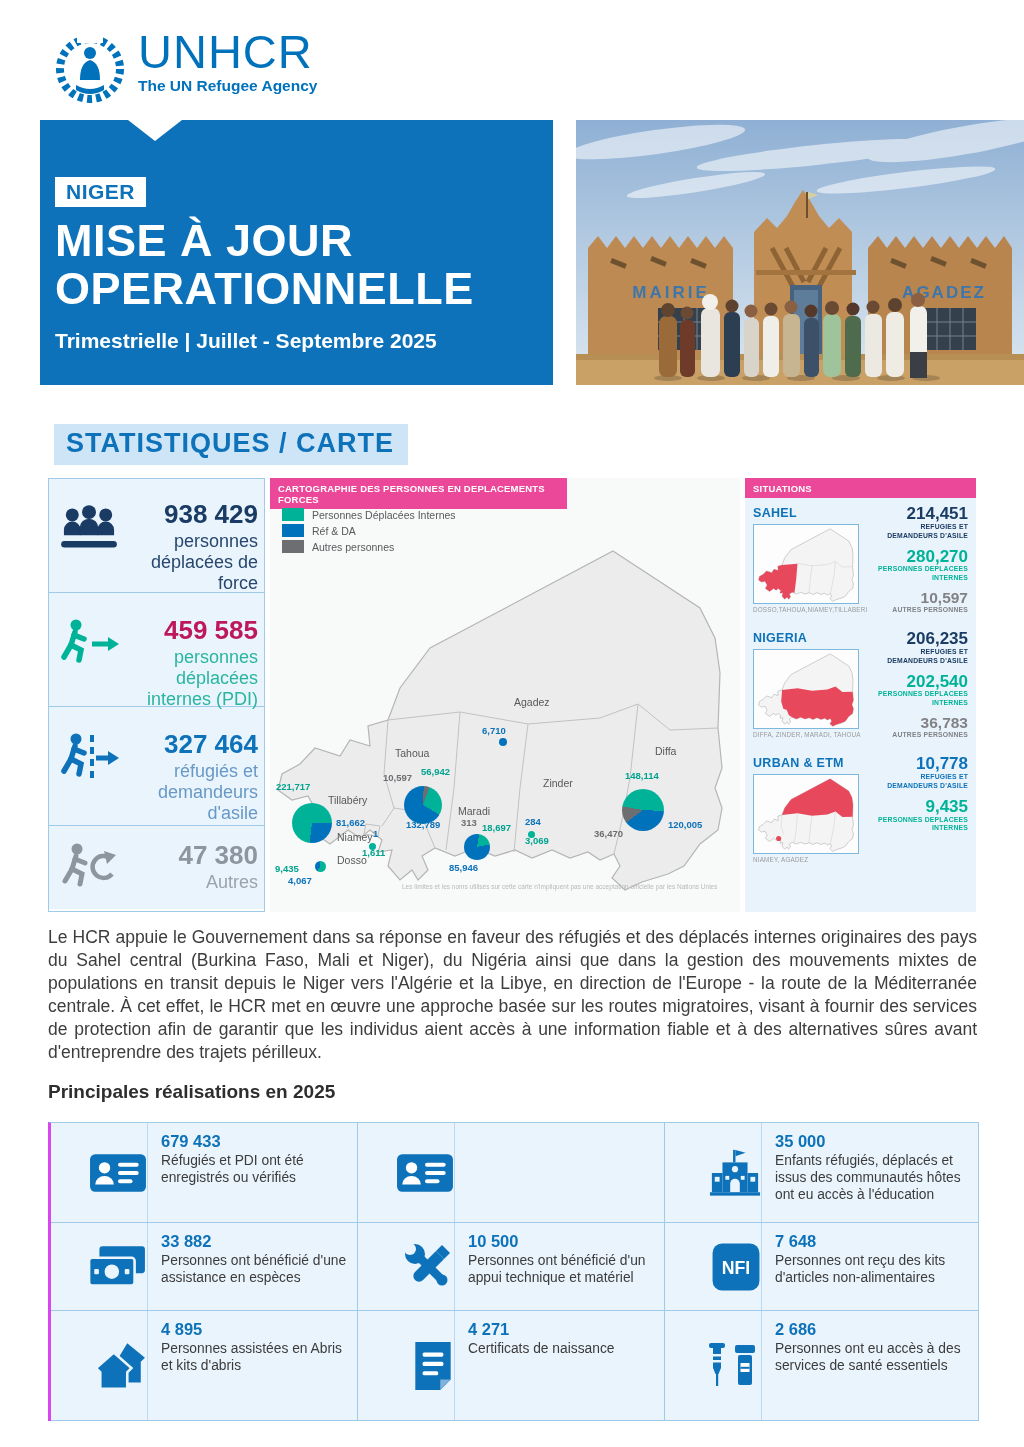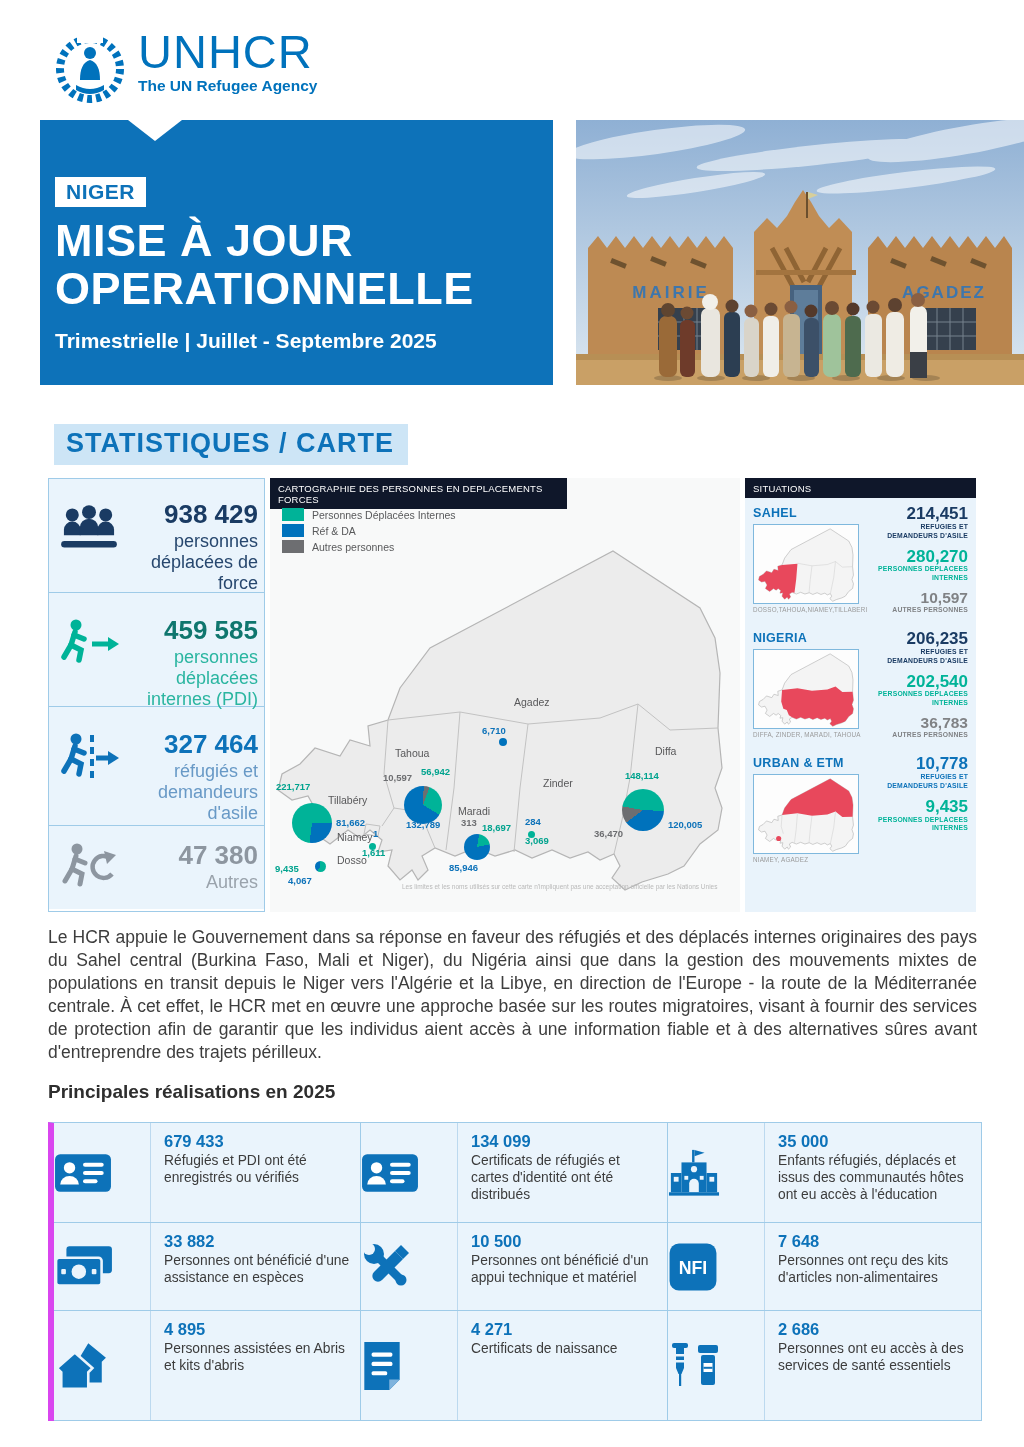--- a/index.html
+++ b/index.html
@@ -27,21 +27,21 @@
   .stats-row{position:absolute;left:48px;top:478px;width:928px;height:434px;}
   .kpi-col{position:absolute;left:0;top:0;width:217px;height:434px;border:1px solid #9fcbe8;box-sizing:border-box;}
   .kpi-cell{display:flex;align-items:flex-start;background:#eaf4fc;border-bottom:1px solid #9fcbe8;box-sizing:border-box;}
   .kpi-cell:last-child{border-bottom:none;}
   .kpi-icon{width:80px;display:flex;justify-content:center;flex:none;}
   .kpi-txt{flex:1;padding-right:6px;text-align:right;}
   .kpi-val{font-size:26px;font-weight:bold;line-height:1.05;}
   .kpi-lab{font-size:18px;line-height:1.15;margin-top:3px;}
   
   .map-panel{position:absolute;left:222px;top:0;width:470px;height:434px;background:#f8f9f9;}
-  .panel-bar{background:#0f172a;color:#fff;font-size:9.5px;font-weight:normal;
+  .panel-bar{background:#ec4899;color:#fff;font-size:9.5px;font-weight:bold;
       padding:5px 8px 4px 8px;letter-spacing:.2px;}
   .map-bar{position:absolute;left:0;top:0;width:281px;}
   .legend{position:absolute;left:12px;top:30px;}
   .leg-row{display:flex;align-items:center;margin-bottom:3px;}
   .leg-sw{width:22px;height:13px;margin-right:8px;flex:none;}
   .leg-lab{font-size:10.5px;color:#58595b;}
   .map-svg{position:absolute;left:0;top:0;width:470px;height:434px;}
   .pie{position:absolute;border-radius:50%;}
   .mlbl{position:absolute;font-size:9.5px;font-weight:bold;white-space:nowrap;}
   .rname{position:absolute;font-size:10.5px;color:#58585a;white-space:nowrap;}
@@ -61,23 +61,23 @@
   .sit-v.small{font-size:15.5px;}
   .sit-l{display:block;font-size:6.8px;font-weight:bold;line-height:1.3;letter-spacing:.2px;}
   .c-navy{color:#1a3b63}.c-green{color:#00b398}.c-gray{color:#808285}.c-blue{color:#0d72b9}
   
   .body-par{position:absolute;left:48px;top:926px;width:929px;font-size:17.5px;line-height:1.315;
       text-align:justify;color:#3d3d3d;margin:0;}
   .ach-title{position:absolute;left:48px;top:1081px;font-size:19px;font-weight:bold;color:#2e2e2e;margin:0;}
   
   .ach-grid{position:absolute;left:48px;top:1122px;width:928px;display:grid;
       grid-template-columns:307px 307px 314px;grid-template-rows:100px 88px 110px;
-      border-top:1px solid #9fcbe8;border-left:6px solid #d946ef;box-sizing:content-box;}
+      border-top:1px solid #9fcbe8;border-left:3px solid #d946ef;box-sizing:content-box;}
   .ach-cell{display:flex;background:#eaf4fc;border-right:1px solid #9fcbe8;border-bottom:1px solid #9fcbe8;box-sizing:border-box;}
-  .ach-icon{width:96px;flex:none;display:flex;align-items:center;justify-content:flex-start;
+  .ach-icon{width:96px;flex:none;display:flex;align-items:center;justify-content:flex-end;
       border-right:1px solid #bcd9ef;}
   .ach-txt{flex:1;padding:9px 10px 0 13px;}
   .ach-val{font-size:16.5px;font-weight:bold;color:#0d72b9;line-height:1.1;}
   .ach-desc{font-size:13.8px;color:#3c3c3c;line-height:1.24;margin-top:2px;}
 </style>
 </head>
 <body>
 
 <div class="page">
 
@@ -239,21 +239,21 @@
                 <path d="M16 17 L26 21"></path>
               <path d="M13 27 L23 32 L21 42"></path>
                 <path d="M13 27 L6 39"></path>
             </g>
             <circle cx="18" cy="7" r="5.5" fill="#00b398"></circle>
             <path d="M34 26 H50" stroke="#00b398" stroke-width="5"></path>
             <polygon points="50,19 61,26 50,33" fill="#00b398"></polygon>
           </svg>
         </div>
         <div class="kpi-txt">
-          <div class="kpi-val" style="color:#0f766e">459 585</div>
+          <div class="kpi-val" style="color:#be185d">459 585</div>
           <div class="kpi-lab" style="color:#2ab5a0">personnes déplacées internes (PDI)</div>
         </div>
       </div>
       <div class="kpi-cell" style="height:119px;padding-top:24px;">
         <div class="kpi-icon">
           <svg width="62" height="52" viewBox="0 0 62 50">
             <g stroke="#0d72b9" stroke-width="5.5" stroke-linecap="round" fill="none">
               <path d="M17 14 L13 27"></path>
                 <path d="M16 17 L26 21"></path>
               <path d="M13 27 L23 32 L21 42"></path>
@@ -484,24 +484,20 @@
       <div class="ach-icon">
         <svg width="58" height="44" viewBox="0 0 56 42">
             <rect x="1" y="3" width="54" height="36" rx="5" fill="#0d72b9"></rect>
             <circle cx="15" cy="16" r="5.5" fill="#fff"></circle>
             <path d="M6 32 a9 8 0 0 1 18 0 z" fill="#fff"></path>
             <rect x="28" y="11" width="20" height="4" rx="2" fill="#fff"></rect>
             <rect x="28" y="19" width="20" height="4" rx="2" fill="#fff"></rect>
             <rect x="28" y="27" width="14" height="4" rx="2" fill="#fff"></rect>
           </svg>
       </div>
-      <div class="ach-txt">
-          <div class="ach-val">134 099</div>
-          <div class="ach-desc">Certificats de réfugiés et cartes d'identité ont été distribués</div>
-        </div>
     </div>
 
     <div class="ach-cell">
       <div class="ach-icon">
         <svg width="52" height="54" viewBox="0 0 54 54" fill="#0d72b9">
             <rect x="25" y="3" width="2.5" height="13"></rect>
             <polygon points="27.5,3 38,6 27.5,9.5"></polygon>
             <rect x="14" y="16" width="26" height="31"></rect>
             <rect x="3" y="27" width="11" height="20"></rect>
             <rect x="40" y="27" width="11" height="20"></rect>

